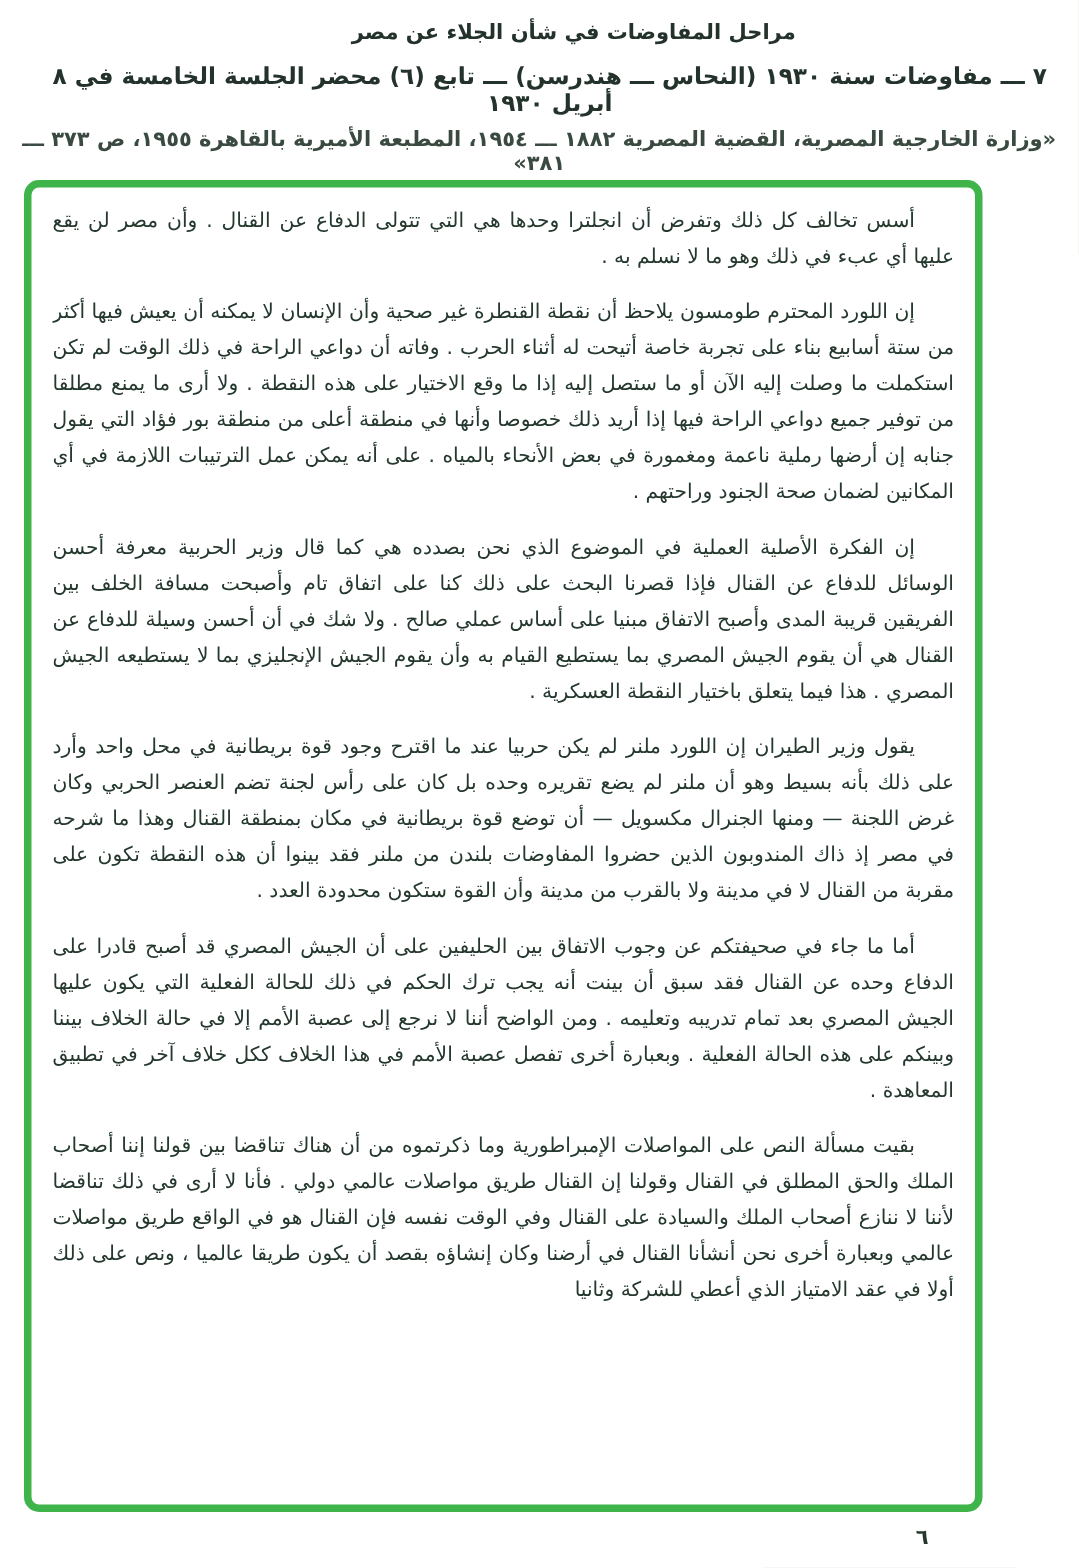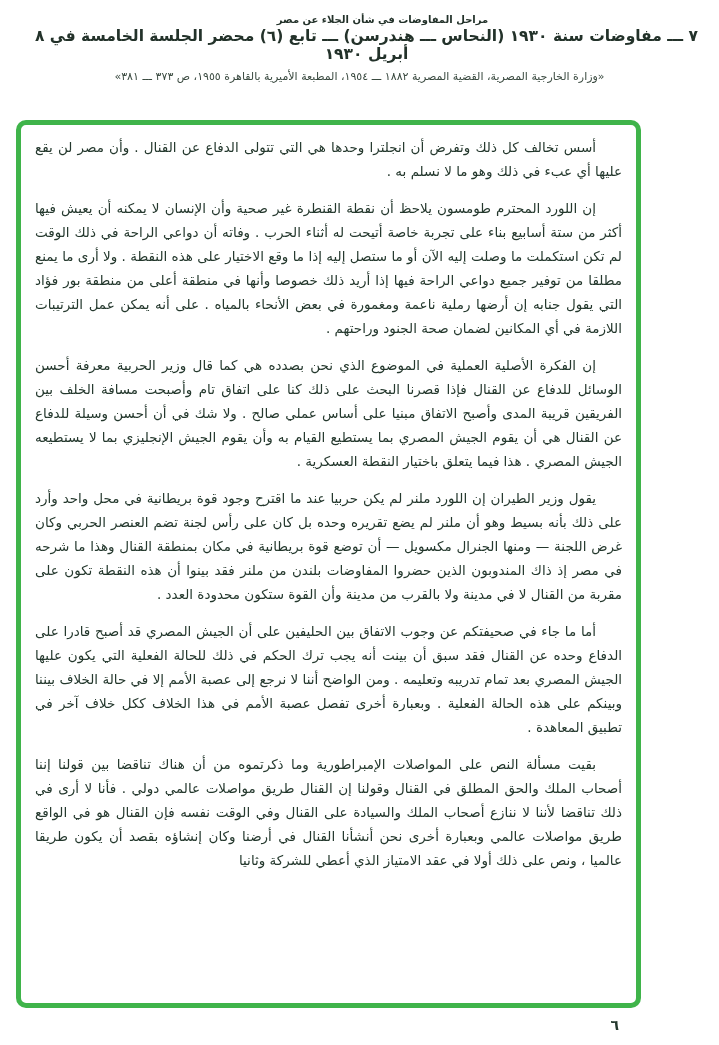--- a/index.html
+++ b/index.html
@@ -17,41 +17,41 @@
     color: #23322a;
     direction: rtl;
     overflow: hidden;
     box-sizing: border-box;
   }
   .header {
     text-align: center;
     padding-top: 14px;
   }
   .header .title {
-    font-size: 10px;
+    font-size: 14px;
     font-weight: bold;
     letter-spacing: 0.5px;
-    margin: 0 0 2px 0;
+    margin: 0 0 12px 0;
     padding-left: 46px;
   }
   .header .subtitle {
     font-size: 15.5px;
     font-weight: bold;
     margin: 0 0 7px 14px;
   }
   .header .source {
-    font-size: 11px;
-    font-weight: normal;
+    font-size: 14px;
+    font-weight: bold;
     color: #3a4a40;
     margin: 0;
   }
   .content-frame {
     position: absolute;
     top: 120px;
-    right: 78px;
+    right: 64px;
     left: 16px;
     height: 888px;
     border: 5px solid #3fb44a;
     border-radius: 10px;
     box-sizing: border-box;
     padding: 10px 14px 8px 14px;
     background: #ffffff;
   }
   .document-body {
     height: 100%;

